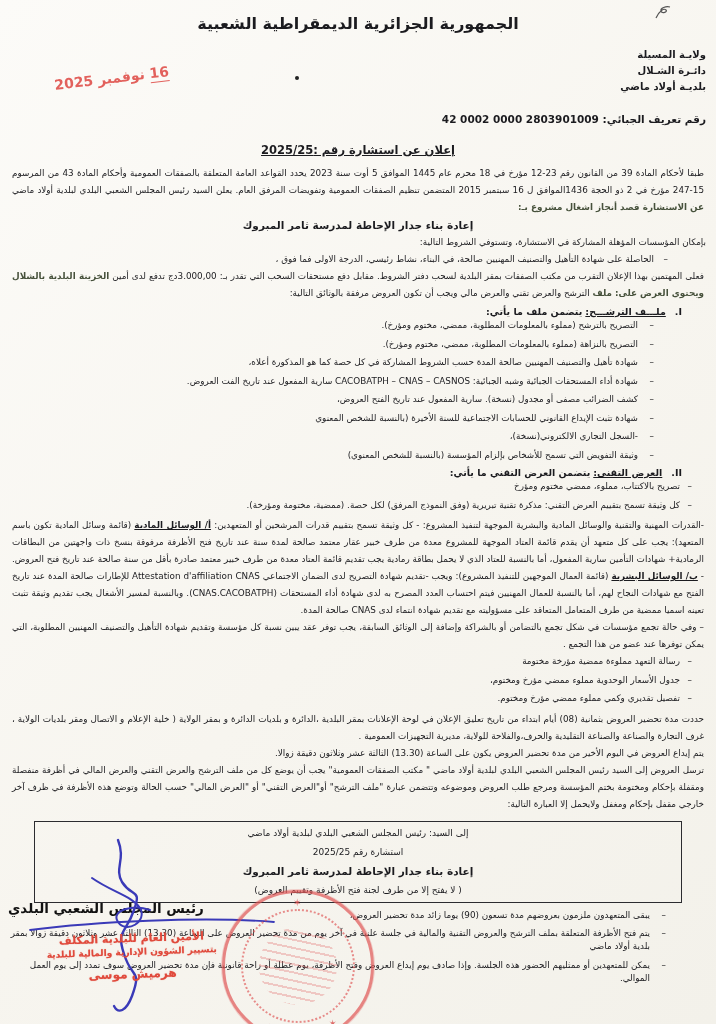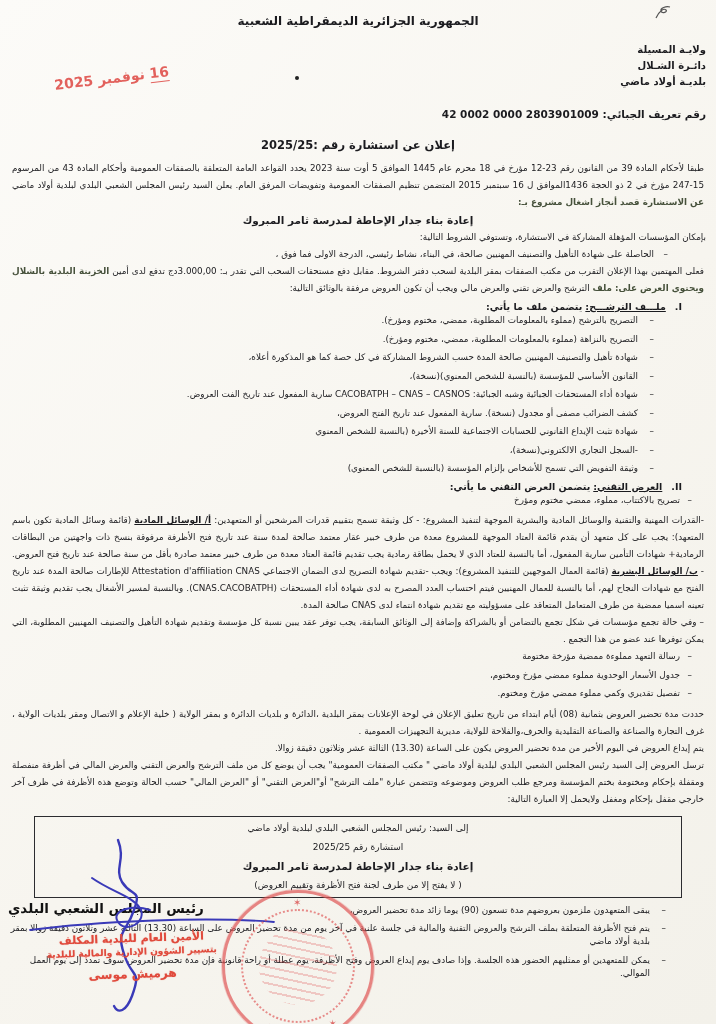--- a/index.html
+++ b/index.html
@@ -8,31 +8,31 @@
     background:#fbfaf6;
     font-family:"DejaVu Sans", sans-serif;
     color:#1b1b1f;
   }
   .page{
     position:relative;width:716px;height:1024px;overflow:hidden;
     background:linear-gradient(135deg,#fcfbf8 0%,#f7f5ef 55%,#f3f1ea 100%);
     direction:rtl;
   }
   .inner{padding:8px 10px 0 10px;}
-  .republic{text-align:center;font-weight:bold;font-size:12px;margin-top:6px;}
+  .republic{text-align:center;font-weight:bold;font-size:16px;margin-top:6px;}
   .header-block{margin-top:14px;text-align:right;font-weight:bold;font-size:10px;line-height:16px;}
   .tax-line{font-size:10.5px;font-weight:bold;margin-top:16px;}
   .tax-num{direction:ltr;unicode-bidi:isolate;letter-spacing:.5px;}
   .date-stamp{
     position:absolute;top:70px;left:54px;
     color:#e0514c;font-weight:bold;font-size:14px;
     transform:rotate(-7deg);opacity:.9;letter-spacing:1px;white-space:nowrap;
   }
   .date-stamp .d16{border-bottom:1.5px solid #e0514c;padding-bottom:1px;}
-  .ann-title{text-align:center;font-weight:bold;font-size:11.5px;margin-top:16px;margin-bottom:8px;}
+  .ann-title{text-align:center;font-weight:bold;font-size:11.5px;margin-top:16px;margin-bottom:8px;text-decoration:underline;}
   .jp{font-size:8.8px;line-height:17px;text-align:justify;margin:0 2px;}
   .g{color:#46513b;font-weight:bold;}
   .center-bold{text-align:center;font-weight:bold;font-size:10.5px;margin:3px 0;}
   .rline{font-size:8.8px;line-height:17px;text-align:right;}
   .cond{margin-right:38px;position:relative;padding-right:14px;}
   .cond::before{content:"–";position:absolute;right:0;}
   .sec-head{margin:4px 24px 2px 0;font-size:9.5px;}
   .sec-num{font-weight:bold;display:inline-block;margin-left:6px;}
   .sec-title{font-weight:bold;text-decoration:underline;}
   .sec-intro{font-weight:bold;}
@@ -121,35 +121,35 @@
 
     <div class="sec-head">
       <span class="sec-num">I.</span>
       <span class="sec-title">ملـــف الترشـــح:</span>
       <span class="sec-intro">يتضمن ملف ما يأتي:</span>
     </div>
     <ul class="dash">
       <li>التصريح بالترشح (مملوء بالمعلومات المطلوبة، ممضي، مختوم ومؤرخ).</li>
       <li>التصريح بالنزاهة (مملوء بالمعلومات المطلوبة، ممضي، مختوم ومؤرخ).</li>
       <li>شهادة تأهيل والتصنيف المهنيين صالحة المدة حسب الشروط المشاركة في كل حصة كما هو المذكورة أعلاه،</li>
-      <li>القانون الأساسي للمؤسسة (بالنسبة للشخص المعنوي)(نسخة)،</li>
       <li>شهادة أداء المستحقات الجبائية وشبه الجبائية: CACOBATPH – CNAS – CASNOS سارية المفعول عند تاريخ الفت العروض.</li>
       <li>كشف الضرائب مصفى أو مجدول (نسخة). سارية المفعول عند تاريخ الفتح العروض،</li>
       <li>شهادة تثبت الإيداع القانوني للحسابات الاجتماعية للسنة الأخيرة (بالنسبة للشخص المعنوي</li>
       <li>-السجل التجاري الالكتروني(نسخة)،</li>
       <li>وثيقة التفويض التي تسمح للأشخاص بإلزام المؤسسة (بالنسبة للشخص المعنوي)</li>
     </ul>
 
     <div class="sec-head">
       <span class="sec-num">II.</span>
       <span class="sec-title">العرض التقني:</span>
       <span class="sec-intro">يتضمن العرض التقني ما يأتي:</span>
     </div>
     <ul class="dash dash2">
       <li>تصريح بالاكتتاب، مملوء، ممضي مختوم ومؤرخ</li>
+      <li>كل وثيقة تسمح بتقييم العرض التقني: مذكرة تقنية تبريرية (وفق النموذج المرفق) لكل حصة. (ممضية، مختومة ومؤرخة).</li>
     </ul>
     <p class="jp"><span>-القدرات المهنية والتقنية والوسائل المادية والبشرية الموجهة لتنفيذ المشروع: - كل وثيقة تسمح بتقييم قدرات المرشحين أو المتعهدين: </span><span class="u">أ/ الوسائل المادية</span><span> (قائمة وسائل المادية تكون باسم المتعهد): يجب على كل متعهد أن يقدم قائمة العتاد الموجهة للمشروع معدة من طرف خبير عقار معتمد صالحة لمدة سنة عند تاريخ فتح الأظرفة مرفوقة بنسخ ذات واجهتين من البطاقات الرمادية+ شهادات التأمين سارية المفعول، أما بالنسبة للعتاد الذي لا يحمل بطاقة رمادية يجب تقديم قائمة العتاد معدة من طرف خبير معتمد صادرة بأقل من سنة صالحة عند تاريخ فتح العروض. - </span><span class="u">ب/ الوسائل البشرية</span><span> (قائمة العمال الموجهين للتنفيذ المشروع): ويجب -تقديم شهادة التصريح لدى الضمان الاجتماعي Attestation d'affiliation CNAS للإطارات صالحة المدة عند تاريخ الفتح مع شهادات النجاح لهم، أما بالنسبة للعمال المهنيين فيتم احتساب العدد المصرح به لدى شهادة أداء المستحقات (CNAS.CACOBATPH). وبالنسبة لمسير الأشغال يجب تقديم وثيقة تثبت تعينه اسميا ممضية من طرف المتعامل المتعاقد على مسؤوليته مع تقديم شهادة انتماء لدى CNAS صالحة المدة.</span></p>
     <p class="jp">– وفي حالة تجمع مؤسسات في شكل تجمع بالتضامن أو بالشراكة وإضافة إلى الوثائق السابقة، يجب توفر عقد يبين نسبة كل مؤسسة وتقديم شهادة التأهيل والتصنيف المهنيين المطلوبة، التي يمكن توفرها عند عضو من هذا التجمع .</p>
 
     <ul class="dash dash2">
       <li>رسالة التعهد مملوءة ممضية مؤرخة مختومة</li>
       <li>جدول الأسعار الوحدوية مملوء ممضي مؤرخ ومختوم،</li>
       <li>تفصيل تقديري وكمي مملوء ممضي مؤرخ ومختوم.</li>
     </ul>
     <p class="jp">حددت مدة تحضير العروض بثمانية (08) أيام ابتداء من تاريخ تعليق الإعلان في لوحة الإعلانات بمقر البلدية ،الدائرة و بلديات الدائرة و بمقر الولاية ( خلية الإعلام و الاتصال ومقر بلديات الولاية ، غرف التجارة والصناعة والصناعة التقليدية والحرف،والفلاحة للولاية، مديرية التجهيزات العمومية .</p>

